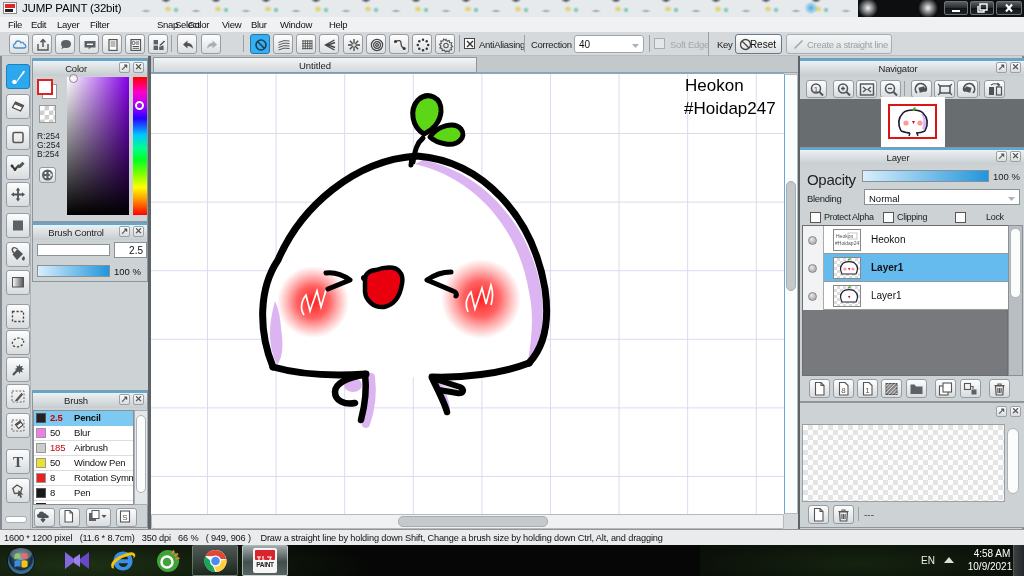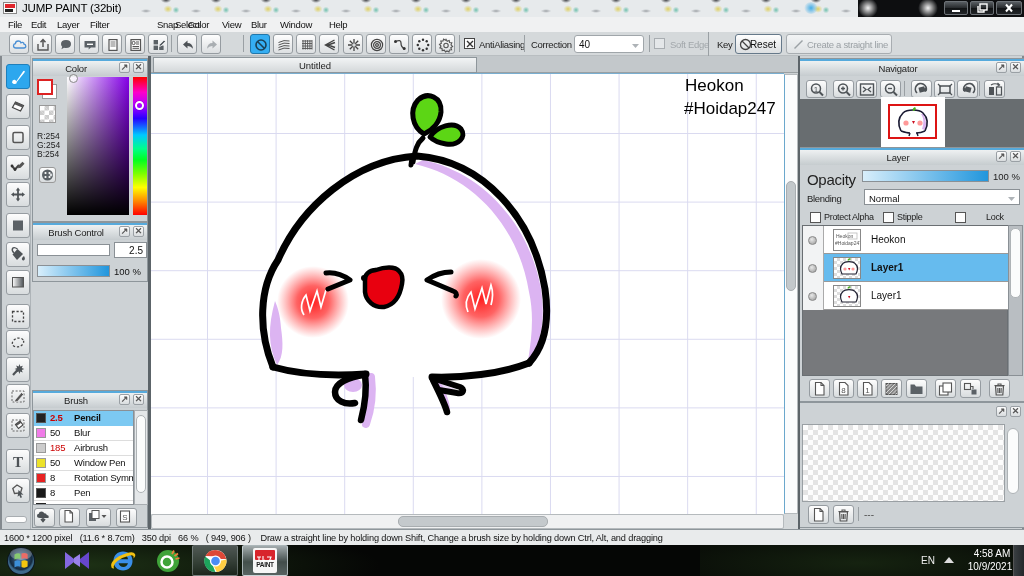--- a/index.html
+++ b/index.html
@@ -620,21 +620,21 @@
   <div style="position:absolute;left:62px;top:22px;width:127px;height:12px;border:1px solid #8a9095;background:linear-gradient(to right,#d8eefb,#2196dd);"></div>
   <div style="position:absolute;left:193px;top:23px;font-size:9.5px;color:#222;white-space:nowrap;">100 %</div>
   <div style="position:absolute;left:7px;top:45px;font-size:9.5px;letter-spacing:-0.3px;color:#222;">Blending</div>
   <div style="position:absolute;left:64px;top:41px;width:156px;height:16px;background:#fff;border:1px solid #8a9095;font-size:9.5px;color:#111;padding:3px 0 0 4px;">Normal
     <svg style="position:absolute;right:4px;top:7px;" width="7" height="4" viewBox="0 0 7 4">
         <path d="M0 0 L7 0 L3.5 4 Z" fill="#aeb3b7"></path>
       </svg></div>
   <div class="lcheck" style="left:10px;"></div>
     <div class="lclabel" style="left:24px;">Protect Alpha</div>
   <div class="lcheck" style="left:83px;"></div>
-    <div class="lclabel" style="left:97px;">Stipple</div>
+    <div class="lclabel" style="left:97px;">Clipping</div>
   <div class="lcheck" style="left:155px;"></div>
     <div class="lclabel" style="left:186px;">Lock</div>
   <div style="position:absolute;left:2px;top:77px;width:206px;height:151px;background:#77797c;border:1px solid #6a6f73;">
     <div class="lrow" style="top:0px;">
       <div class="leye"></div>
       <div class="lthumb" style="background:#fff;">
           <svg width="26" height="20" viewBox="0 0 26 20">
             <text x="2" y="8" font-size="5" fill="#555">Heokon</text>
             <text x="1" y="15" font-size="5" fill="#555">#Hoidap247</text>
             <rect x="14" y="3" width="9" height="6" fill="none" stroke="#bbb" stroke-width=".8"></rect>

